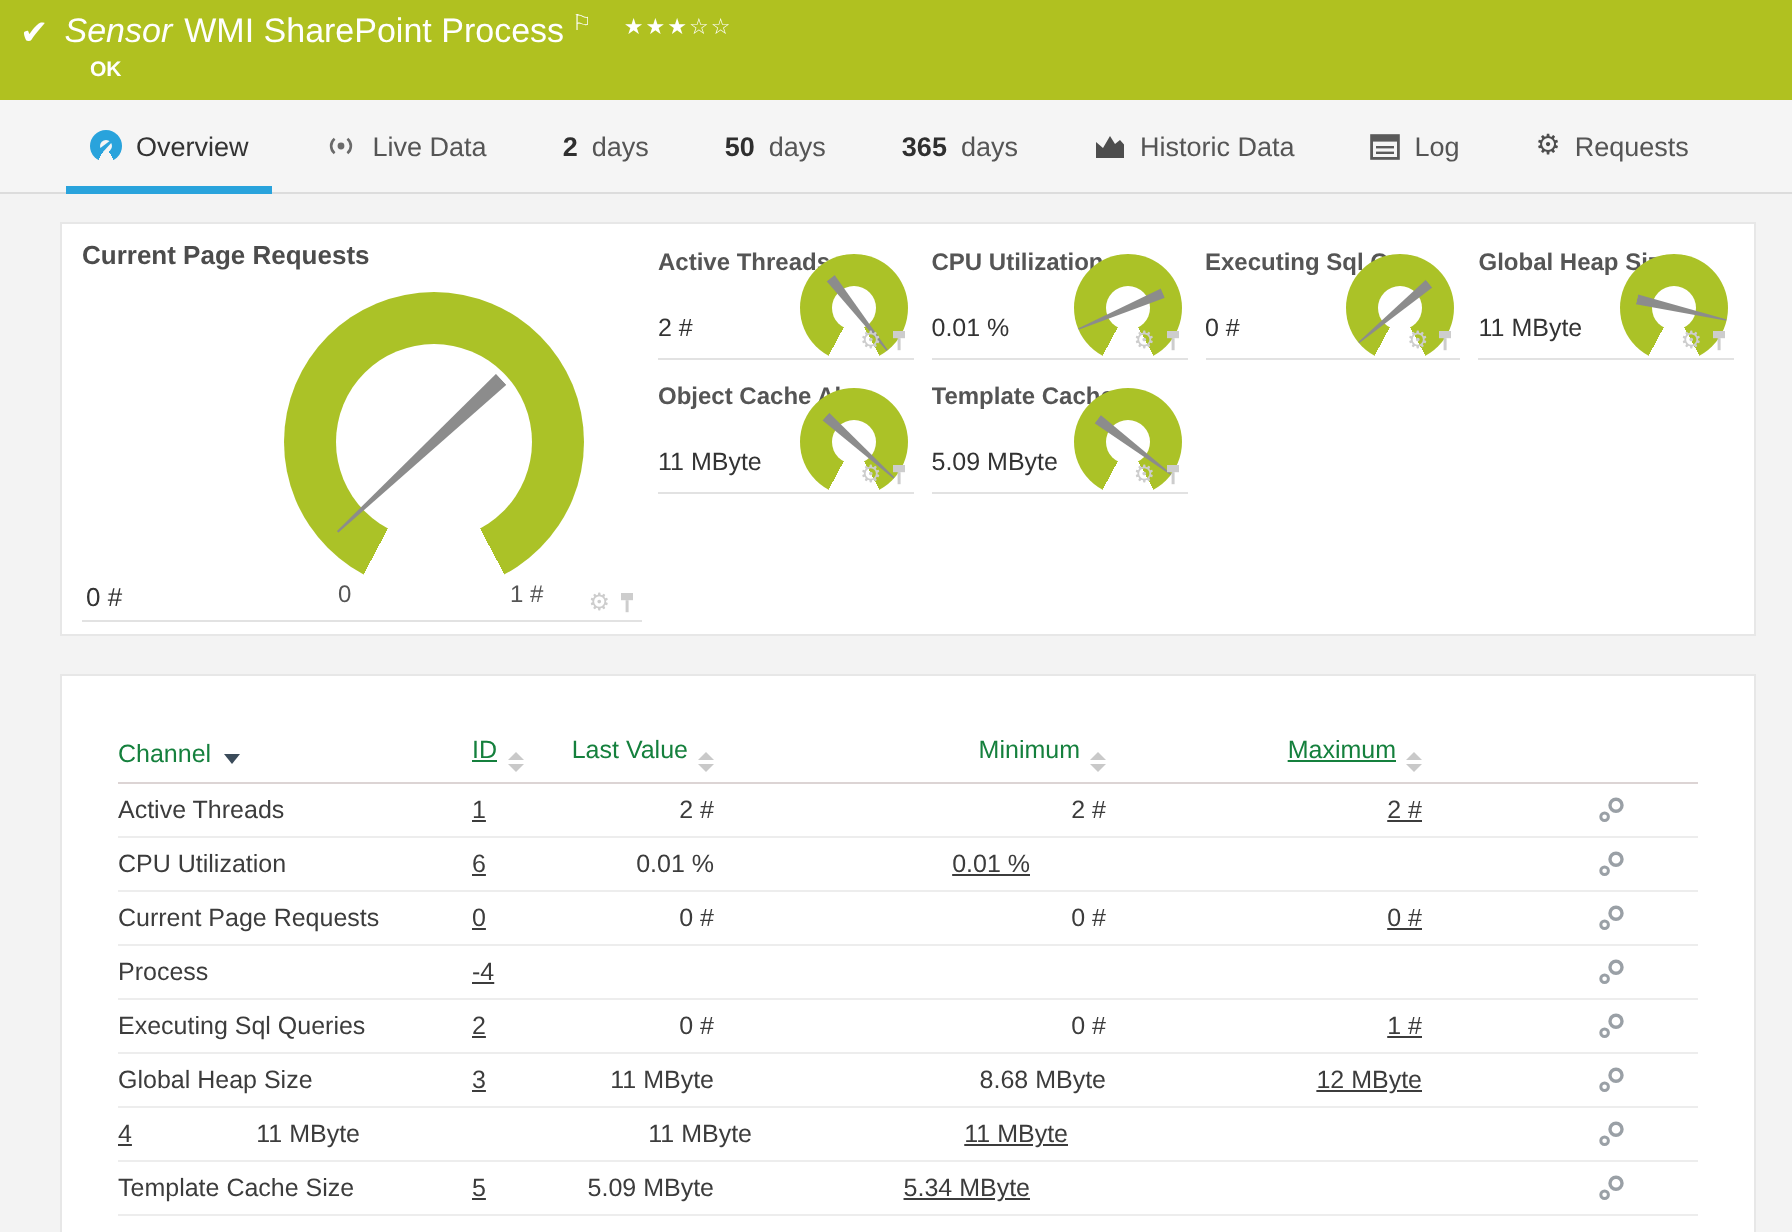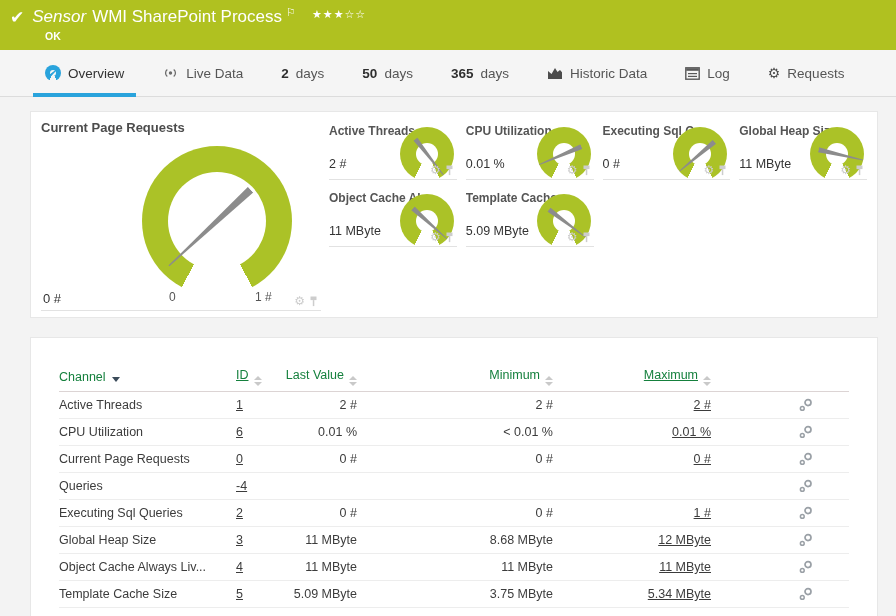--- a/index.html
+++ b/index.html
@@ -299,21 +299,20 @@
          <svg class="edit-ic" width="14" height="14" viewBox="0 0 14 14">
             <circle cx="9" cy="4.6" r="3" fill="none" stroke="#9aa0a6" stroke-width="1.7"></circle>
             <circle cx="3.3" cy="10.4" r="1.9" fill="none" stroke="#9aa0a6" stroke-width="1.5"></circle>
           </svg>
        </div>
      </div>
       <div class="trow">
        <div class="c1">CPU Utilization</div>
        <div class="c2">6</div>
        <div class="c3">0.01 %</div>
-       <div class="c4">&lt; 0.01 %</div>
        <div class="c5">0.01 %</div>
        <div class="c6">
          <svg class="edit-ic" width="14" height="14" viewBox="0 0 14 14">
             <circle cx="9" cy="4.6" r="3" fill="none" stroke="#9aa0a6" stroke-width="1.7"></circle>
             <circle cx="3.3" cy="10.4" r="1.9" fill="none" stroke="#9aa0a6" stroke-width="1.5"></circle>
           </svg>
        </div>
      </div>
       <div class="trow">
        <div class="c1">Current Page Requests</div>
@@ -322,21 +321,21 @@
        <div class="c4">0 #</div>
        <div class="c5">0 #</div>
        <div class="c6">
          <svg class="edit-ic" width="14" height="14" viewBox="0 0 14 14">
             <circle cx="9" cy="4.6" r="3" fill="none" stroke="#9aa0a6" stroke-width="1.7"></circle>
             <circle cx="3.3" cy="10.4" r="1.9" fill="none" stroke="#9aa0a6" stroke-width="1.5"></circle>
           </svg>
        </div>
      </div>
       <div class="trow">
-       <div class="c1">Queries</div>
+       <div class="c1">Process</div>
        <div class="c2">-4</div>
        <div class="c3"></div>
        <div class="c4"></div>
        <div class="c5"></div>
        <div class="c6">
          <svg class="edit-ic" width="14" height="14" viewBox="0 0 14 14">
             <circle cx="9" cy="4.6" r="3" fill="none" stroke="#9aa0a6" stroke-width="1.7"></circle>
             <circle cx="3.3" cy="10.4" r="1.9" fill="none" stroke="#9aa0a6" stroke-width="1.5"></circle>
           </svg>
        </div>
@@ -361,37 +360,35 @@
        <div class="c4">8.68 MByte</div>
        <div class="c5">12 MByte</div>
        <div class="c6">
          <svg class="edit-ic" width="14" height="14" viewBox="0 0 14 14">
             <circle cx="9" cy="4.6" r="3" fill="none" stroke="#9aa0a6" stroke-width="1.7"></circle>
             <circle cx="3.3" cy="10.4" r="1.9" fill="none" stroke="#9aa0a6" stroke-width="1.5"></circle>
           </svg>
        </div>
      </div>
       <div class="trow">
-       <div class="c1">Object Cache Always Liv...</div>
        <div class="c2">4</div>
        <div class="c3">11 MByte</div>
        <div class="c4">11 MByte</div>
        <div class="c5">11 MByte</div>
        <div class="c6">
          <svg class="edit-ic" width="14" height="14" viewBox="0 0 14 14">
             <circle cx="9" cy="4.6" r="3" fill="none" stroke="#9aa0a6" stroke-width="1.7"></circle>
             <circle cx="3.3" cy="10.4" r="1.9" fill="none" stroke="#9aa0a6" stroke-width="1.5"></circle>
           </svg>
        </div>
      </div>
       <div class="trow">
        <div class="c1">Template Cache Size</div>
        <div class="c2">5</div>
        <div class="c3">5.09 MByte</div>
-       <div class="c4">3.75 MByte</div>
        <div class="c5">5.34 MByte</div>
        <div class="c6">
          <svg class="edit-ic" width="14" height="14" viewBox="0 0 14 14">
             <circle cx="9" cy="4.6" r="3" fill="none" stroke="#9aa0a6" stroke-width="1.7"></circle>
             <circle cx="3.3" cy="10.4" r="1.9" fill="none" stroke="#9aa0a6" stroke-width="1.5"></circle>
           </svg>
        </div>
      </div>
     </div>
 </div>

